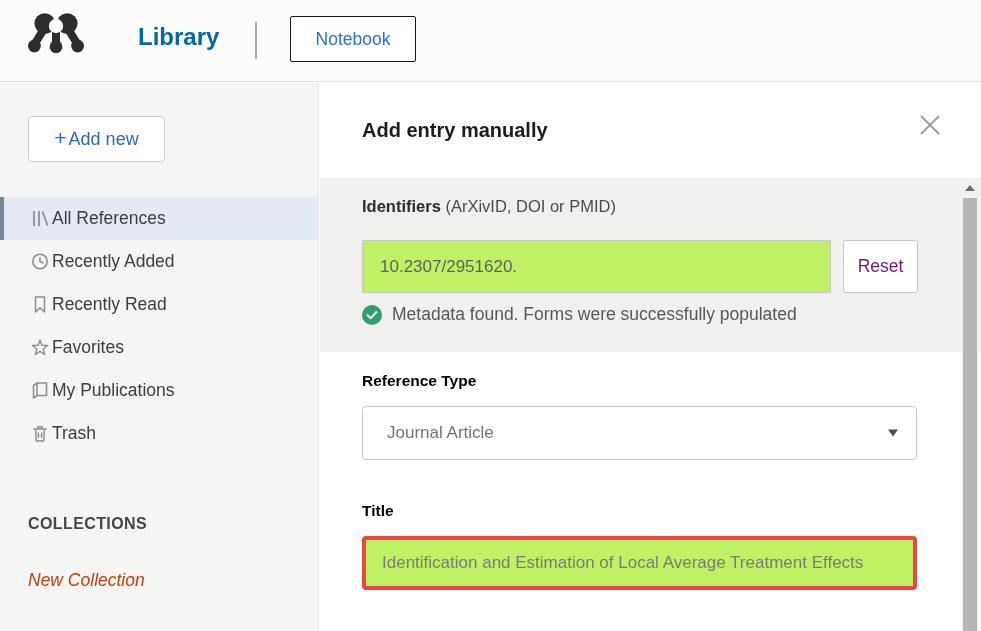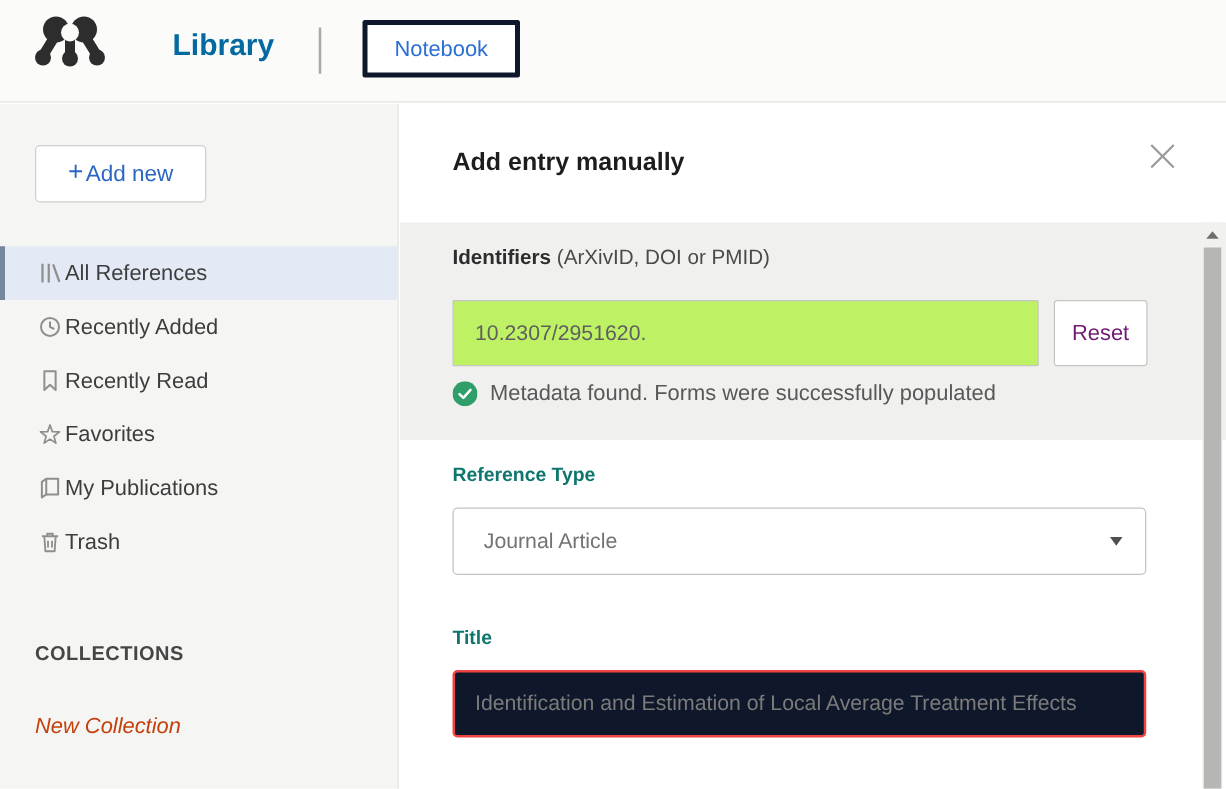--- a/index.html
+++ b/index.html
@@ -18,21 +18,21 @@
   .app-title {
     position:absolute; left:138px; top:23px;
     font-size:24px; font-weight:bold; color:#0369a1;
   }
   .topbar-divider {
     position:absolute; left:255px; top:22px; width:2px; height:37px;
     background:#a8a8a8;
   }
   .notebook-btn {
     position:absolute; left:290px; top:16px; width:126px; height:46px;
-    background:#ffffff; border:4px solid #0f172a; border-radius:2px;
+    background:#ffffff; border:1px solid #0f172a; border-radius:2px;
     color:#2b6fd3; font-size:17.5px; font-family:inherit;
     display:flex; align-items:center; justify-content:center; cursor:pointer;
   }
 
   
   .sidebar {
     position:absolute; left:0; top:83px; width:319px; height:548px;
     background:#f5f5f3; border-right:1px solid #e5e5e3;
   }
   .add-new-btn {
@@ -88,37 +88,37 @@
   }
   .reset-btn {
     position:absolute; left:523px; top:62px; width:75px; height:53px;
     background:#ffffff; border:1px solid #c6c6c4; border-radius:3px;
     color:#701a75; font-size:17.5px; font-family:inherit; cursor:pointer;
   }
   .status-row { position:absolute; left:42px; top:126px; display:flex; align-items:center; }
   .status-row svg { flex:0 0 20px; }
   .status-text { margin-left:10px; font-size:17.5px; color:#585858; }
 
-  .field-label { position:absolute; left:42px; font-size:15.5px; font-weight:bold; color:#0f766e; }
+  .field-label { position:absolute; left:42px; font-size:15.5px; font-weight:bold; color:#000000; }
   .ref-type-label { top:289px; }
   .select-box {
     position:absolute; left:42px; top:323px; width:555px; height:54px;
     background:#ffffff; border:1px solid #c4c4c2; border-radius:4px;
     display:flex; align-items:center; cursor:pointer;
   }
   .select-value { margin-left:24px; font-size:17px; color:#737373; }
   .select-caret {
     position:absolute; right:18px; top:50%; transform:translateY(-50%);
     width:0; height:0; border-left:5px solid transparent; border-right:5px solid transparent;
     border-top:7px solid #4f4f4f;
   }
   .title-label { top:419px; }
   .title-input {
     position:absolute; left:42px; top:453px; width:555px; height:54px;
-    border:2px solid #ef4444; border-radius:4px; background:#0f172a;
+    border:4px solid #ef4444; border-radius:4px; background:#bef264;
     font-family:inherit; font-size:17px; color:#7b7b7b; padding:0 16px; outline:none;
   }
 
   
   .scrollbar {
     position:absolute; left:642px; top:95px; width:16px; height:453px;
     background:#f1f1ef;
   }
   .scroll-up {
     position:absolute; left:0; top:0; width:16px; height:19px;

